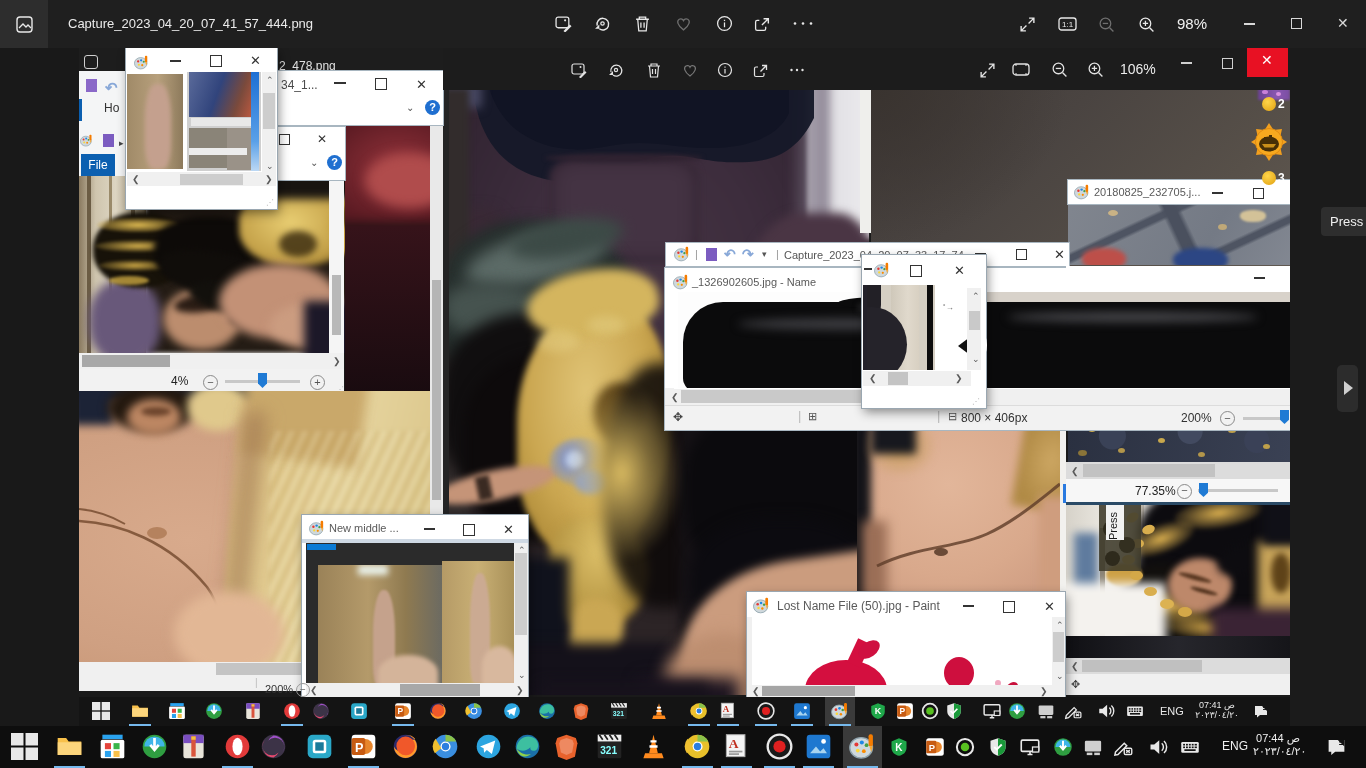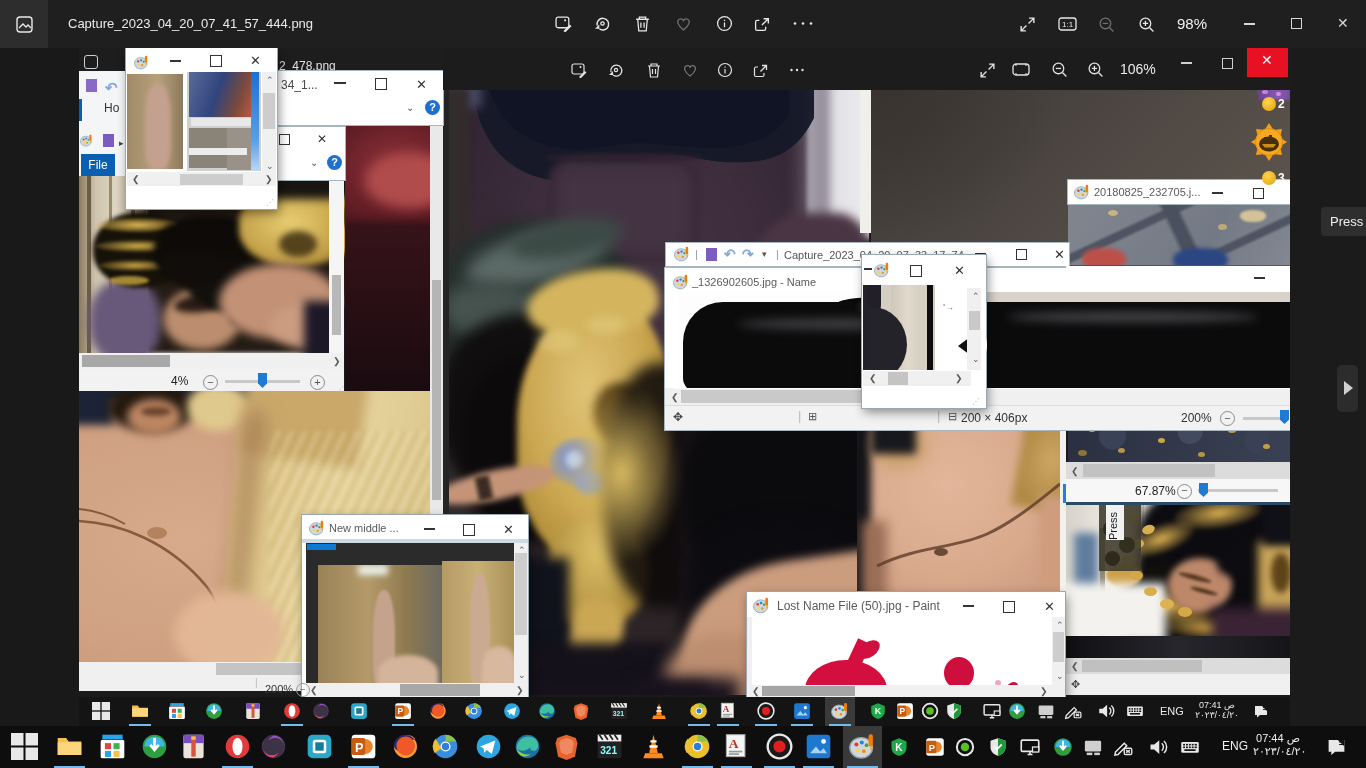--- a/index.html
+++ b/index.html
@@ -272,21 +272,21 @@
 <div class="abs" style="left:1066px;top:658px;width:224px;height:16px;background:#dcdcdc;"></div>
 <div class="abs arr" style="left:1071px;top:662px;">❮</div>
 <div class="abs" style="left:1082px;top:660px;width:120px;height:12px;background:#c0c0c0;"></div>
 <div class="abs" style="left:1066px;top:674px;width:224px;height:21px;background:#f0f0f0;"></div>
 <div class="abs" style="left:1071px;top:678px;color:#444;font-size:11px;">✥</div>
 
 <div class="abs" style="left:1066px;top:462px;width:224px;height:17px;background:#dcdcdc;"></div>
 <div class="abs arr" style="left:1071px;top:467px;">❮</div>
 <div class="abs" style="left:1083px;top:464px;width:132px;height:13px;background:#c2c2c2;"></div>
 <div class="abs" style="left:1066px;top:479px;width:224px;height:23px;background:#f7f7f7;border-bottom:3px solid #2a4a66;"></div>
-<div class="abs" style="left:1135px;top:484px;color:#222;font-size:12px;">67.87%</div>
+<div class="abs" style="left:1135px;top:484px;color:#222;font-size:12px;">77.35%</div>
 <div class="abs" style="left:1177px;top:484px;width:13px;height:13px;border:1px solid #8a8a8a;border-radius:50%;color:#555;font-size:11px;line-height:11px;text-align:center;">−</div>
 <div class="abs" style="left:1198px;top:489px;width:80px;height:3px;background:#c8c8c8;"></div>
 <div class="abs" style="left:1199px;top:483px;width:9px;height:14px;background:#1f7ad4;clip-path:polygon(0 0,100% 0,100% 70%,50% 100%,0 70%);"></div>
 
 <div class="abs" style="left:79px;top:48px;width:199px;height:23px;background:#1d1d1d;"></div>
 <div class="abs" style="left:277px;top:48px;width:166px;height:23px;background:#1d1d1d;"></div>
 <div class="abs" style="left:279px;top:59px;color:#e0e0e0;font-size:12px;">2_478.png</div>
 <div class="abs" style="left:84px;top:55px;width:12px;height:12px;border:1.3px solid #cfcfcf;border-radius:3px;"></div>
 
 <div class="abs" style="left:79px;top:71px;width:49px;height:59px;background:#f4f5f6;"></div>
@@ -413,21 +413,21 @@
   <div class="abs" style="left:0px;top:121px;width:625px;height:16px;background:#f0f0f0;"></div>
   <div class="abs arr" style="left:6px;top:125px;">❮</div>
   <div class="abs" style="left:16px;top:122px;width:290px;height:13px;background:#c9c9c9;"></div>
 
   <div class="abs" style="left:0;top:137px;width:625px;height:25px;background:#f2f2f2;border-top:1px solid #dcdcdc;"></div>
   <div class="abs" style="left:8px;top:142px;color:#444;font-size:12px;">✥</div>
   <div class="abs" style="left:133px;top:140px;color:#bbb;font-size:13px;">|</div>
   <div class="abs" style="left:143px;top:142px;color:#555;font-size:11px;">⊞</div>
   <div class="abs" style="left:272px;top:140px;color:#bbb;font-size:13px;">|</div>
   <div class="abs" style="left:283px;top:142px;color:#555;font-size:11px;">⊟</div>
-  <div class="abs" style="left:296px;top:143px;color:#333;font-size:12px;">200 × 406px</div>
+  <div class="abs" style="left:296px;top:143px;color:#333;font-size:12px;">800 × 406px</div>
   <div class="abs" style="left:516px;top:143px;color:#333;font-size:12px;">200%</div>
   <div class="abs" style="left:555px;top:143px;width:13px;height:13px;border:1px solid #8a8a8a;border-radius:50%;color:#555;font-size:11px;line-height:12px;text-align:center;">−</div>
   <div class="abs" style="left:578px;top:149px;width:45px;height:3px;background:#c8c8c8;"></div>
   <div class="abs" style="left:615px;top:142px;width:9px;height:14px;background:#1f7ad4;clip-path:polygon(0 0,100% 0,100% 70%,50% 100%,0 70%);"></div>
 </div>
 
 <div class="pw" style="left:862px;top:255px;width:124px;height:153px;">
   <div class="abs" style="left:2px;top:13px;width:8px;height:2px;background:#333;"></div>
   <div class="abs" style="left:12px;top:7px;width:16px;height:17px;" id="palS"><svg width="16" height="16" viewBox="0 0 20 20">
           <ellipse cx="9" cy="11" rx="8.4" ry="7.6" fill="#cfd8dc" stroke="#90a4ae" stroke-width="1"></ellipse>

